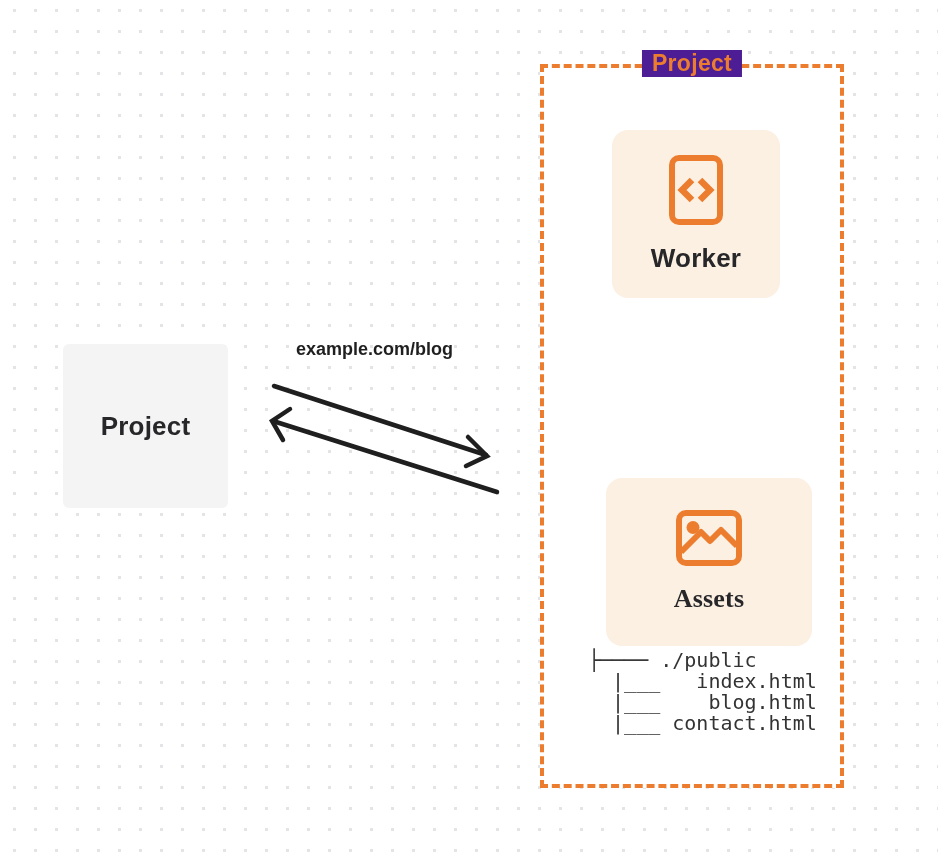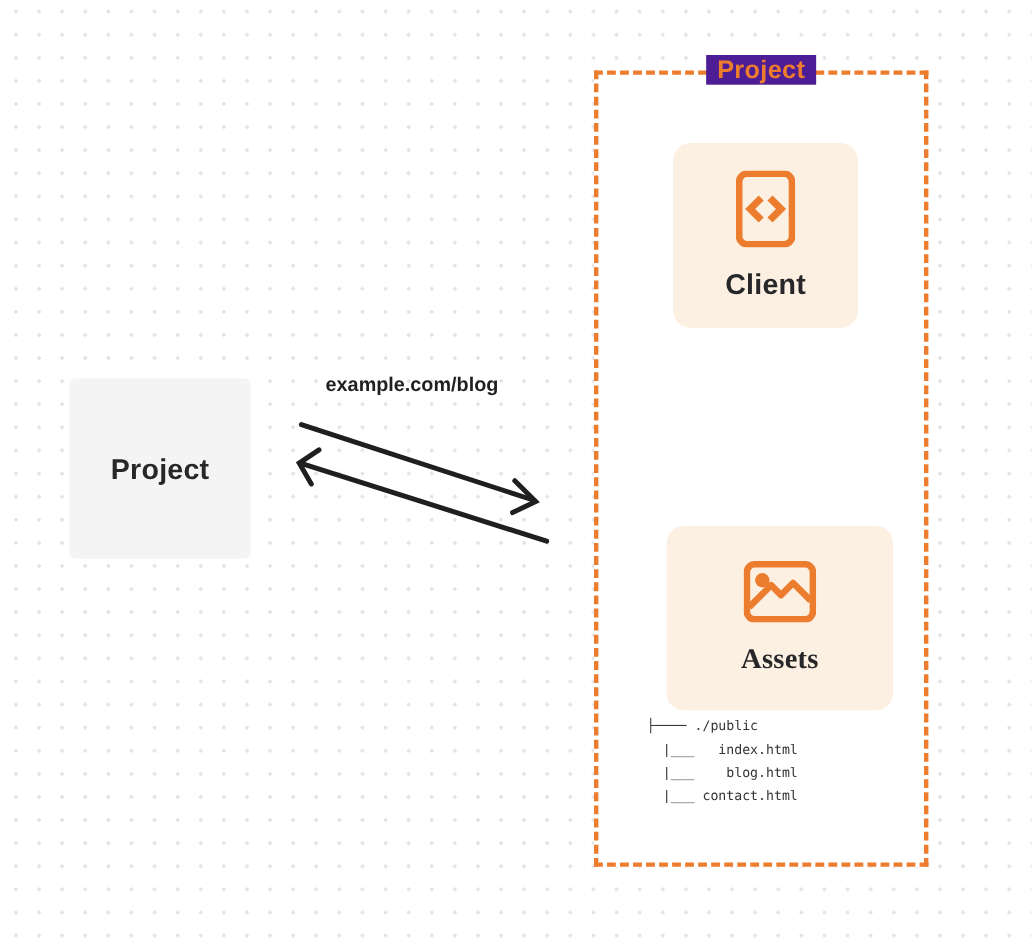--- a/index.html
+++ b/index.html
@@ -66,21 +66,21 @@
     display:flex;flex-direction:column;align-items:center;justify-content:center;
     gap:18px;
   }
   .worker-card{left:68px;top:62px;width:168px;height:168px;}
   .assets-card{left:62px;top:410px;width:206px;height:168px;font-family:Liberation Serif, serif;}
   .icon-stroke{stroke:var(--accent-orange);fill:none;}
   .icon-fill{fill:var(--accent-orange);}
   .file-tree{
     position:absolute;left:44px;top:582px;
     font-family:"DejaVu Sans Mono", monospace;
-    font-size:12px;line-height:21px;
+    font-size:20px;line-height:21px;
     color:var(--tree-text);
     white-space:pre;
   }
 </style>
 </head>
 <body>
 
 <div class="canvas">
 
   <div class="client-box">
@@ -98,21 +98,21 @@
 
   <div class="project-box">
     <div class="project-title">Project</div>
 
     <div class="card worker-card">
       <svg width="54" height="70" viewBox="0 0 54 70" aria-hidden="true">
         <rect class="icon-stroke" x="3" y="3" width="48" height="64" rx="7" stroke-width="6"></rect>
         <polyline class="icon-stroke" points="23,25 13,35 23,45" stroke-width="6.5" stroke-linejoin="miter"></polyline>
         <polyline class="icon-stroke" points="31,25 41,35 31,45" stroke-width="6.5" stroke-linejoin="miter"></polyline>
       </svg>
-      <span class="node-label">Client</span>
+      <span class="node-label">Worker</span>
     </div>
 
     <div class="card assets-card">
       <svg width="66" height="56" viewBox="0 0 66 56" aria-hidden="true">
         <rect class="icon-stroke" x="3" y="3" width="60" height="50" rx="7" stroke-width="6"></rect>
         <circle class="icon-fill" cx="17" cy="17.5" r="6.5"></circle>
         <path class="icon-stroke" d="M5,42 L25,22 L34,31 L45,20 L61,36" stroke-width="6" stroke-linejoin="round"></path>
       </svg>
       <span class="node-label">Assets</span>
     </div>

